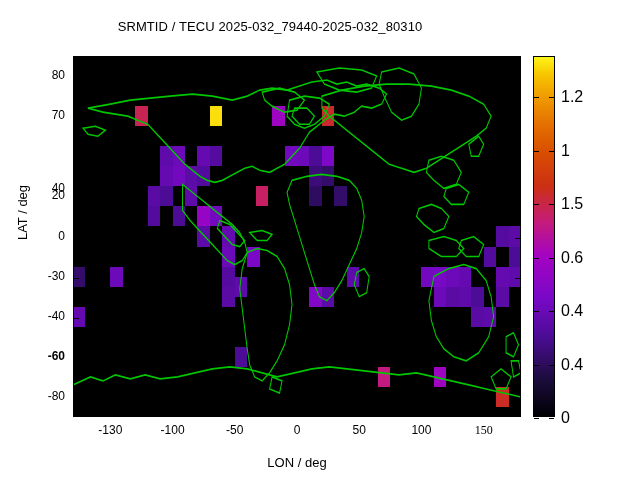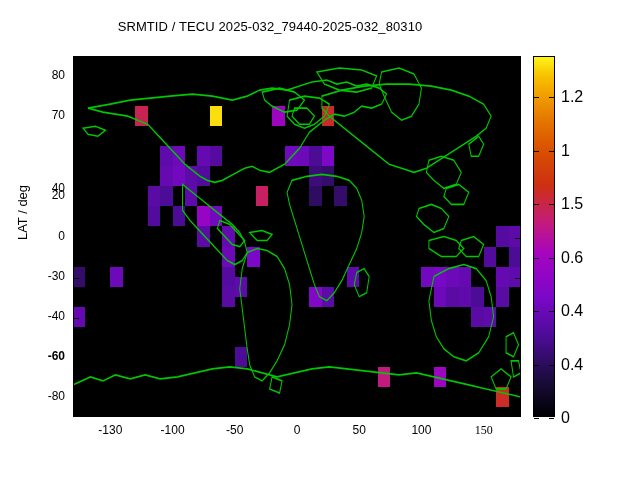--- a/index.html
+++ b/index.html
@@ -207,20 +207,21 @@
       <div class="tick tk-l" style="top: 220.611px;"></div>
       <div class="tick tk-r" style="top: 220.611px;"></div>
       <div class="tick tk-l" style="top: 260.722px;"></div>
       <div class="tick tk-r" style="top: 260.722px;"></div>
       <div class="tick tk-l" style="top: 300.833px;"></div>
       <div class="tick tk-r" style="top: 300.833px;"></div>
       <div class="tick tk-l" style="top: 340.944px;"></div>
       <div class="tick tk-r" style="top: 340.944px;"></div>
     </div>
 
+  <div id="xaxis-title">LON / deg</div>
   <div id="yaxis-title">LAT / deg</div>
 
   <div id="cbar">
       <div class="cbtick" style="top: 361px; left: 0px;"></div>
       <div class="cbtick" style="top: 361px; right: 0px;"></div>
       <div class="cbtick" style="top: 307.519px; left: 0px;"></div>
       <div class="cbtick" style="top: 307.519px; right: 0px;"></div>
       <div class="cbtick" style="top: 254.037px; left: 0px;"></div>
       <div class="cbtick" style="top: 254.037px; right: 0px;"></div>
       <div class="cbtick" style="top: 200.556px; left: 0px;"></div>

